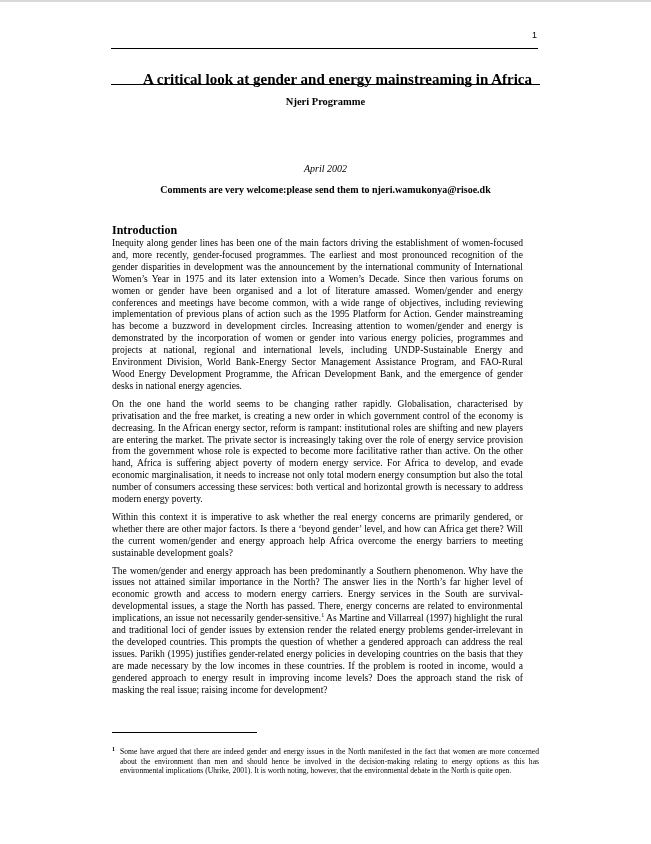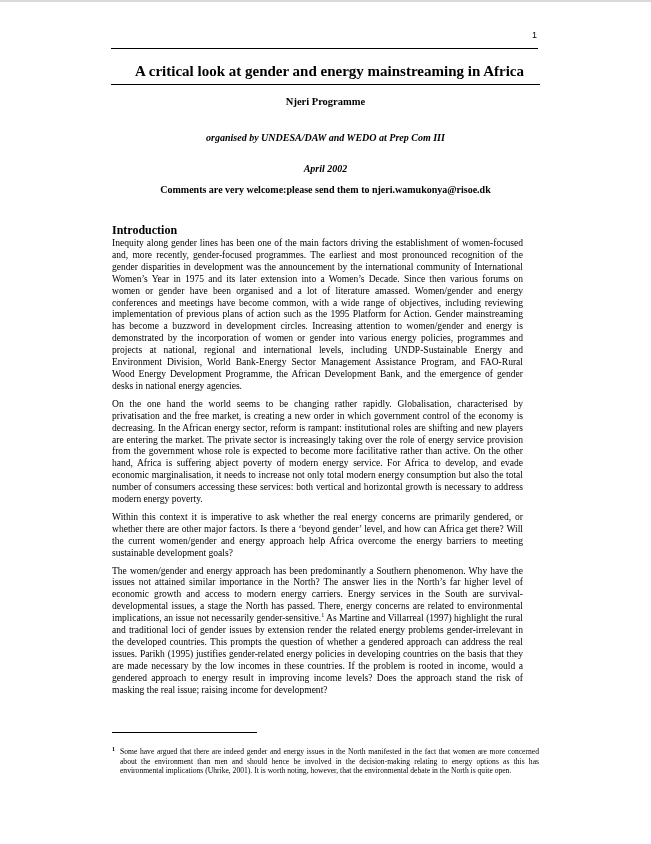--- a/index.html
+++ b/index.html
@@ -54,21 +54,21 @@
       text-align: center;
       font-weight: bold;
       font-style: italic;
       font-size: 10px;
       line-height: 12.5px;
     }
     .date {
       position: absolute;
       left: 100px; top: 163px; width: 451px;
       text-align: center;
-      font-weight: bold;
+      font-weight: normal;
       font-style: italic;
       font-size: 10px;
     }
     .comments {
       position: absolute;
       left: 100px; top: 184px; width: 451px;
       text-align: center;
       font-weight: bold;
       font-size: 10px;
     }
@@ -116,27 +116,26 @@
     }
   </style>
 </head>
 <body>
 
 <div class="topedge"></div>
 
 <div class="page-number">1</div>
 
 <div class="rule rule-top"></div>
-<h1 class="title" style="margin:4px">A critical look at gender and energy mainstreaming in Africa</h1>
+<h1 class="title" style="margin:12px">A critical look at gender and energy mainstreaming in Africa</h1>
 <div class="rule rule-bottom"></div>
 
 <div class="author">Njeri Programme</div>
 
 <div class="draft">
-  <div>organised by UNDESA/DAW and WEDO at Prep Com III</div>
 </div>
 
 <div class="date">April 2002</div>
 
 <div class="comments">Comments are very welcome:please send them to njeri.wamukonya@risoe.dk</div>
 
 <h2 class="heading" style="margin:0">Introduction</h2>
 
 <div class="body">
   <p>Inequity along gender lines has been one of the main factors driving the establishment of women-focused and, more recently, gender-focused programmes. The earliest and most pronounced recognition of the gender disparities in development was the announcement by the international community of International Women’s Year in 1975 and its later extension into a Women’s Decade. Since then various forums on women or gender have been organised and a lot of literature amassed. Women/gender and energy conferences and meetings have become common, with a wide range of objectives, including reviewing implementation of previous plans of action such as the 1995 Platform for Action. Gender mainstreaming has become a buzzword in development circles. Increasing attention to women/gender and energy is demonstrated by the incorporation of women or gender into various energy policies, programmes and projects at national, regional and international levels, including UNDP-Sustainable Energy and Environment Division, World Bank-Energy Sector Management Assistance Program, and FAO-Rural Wood Energy Development Programme, the African Development Bank, and the emergence of gender desks in national energy agencies.</p>

